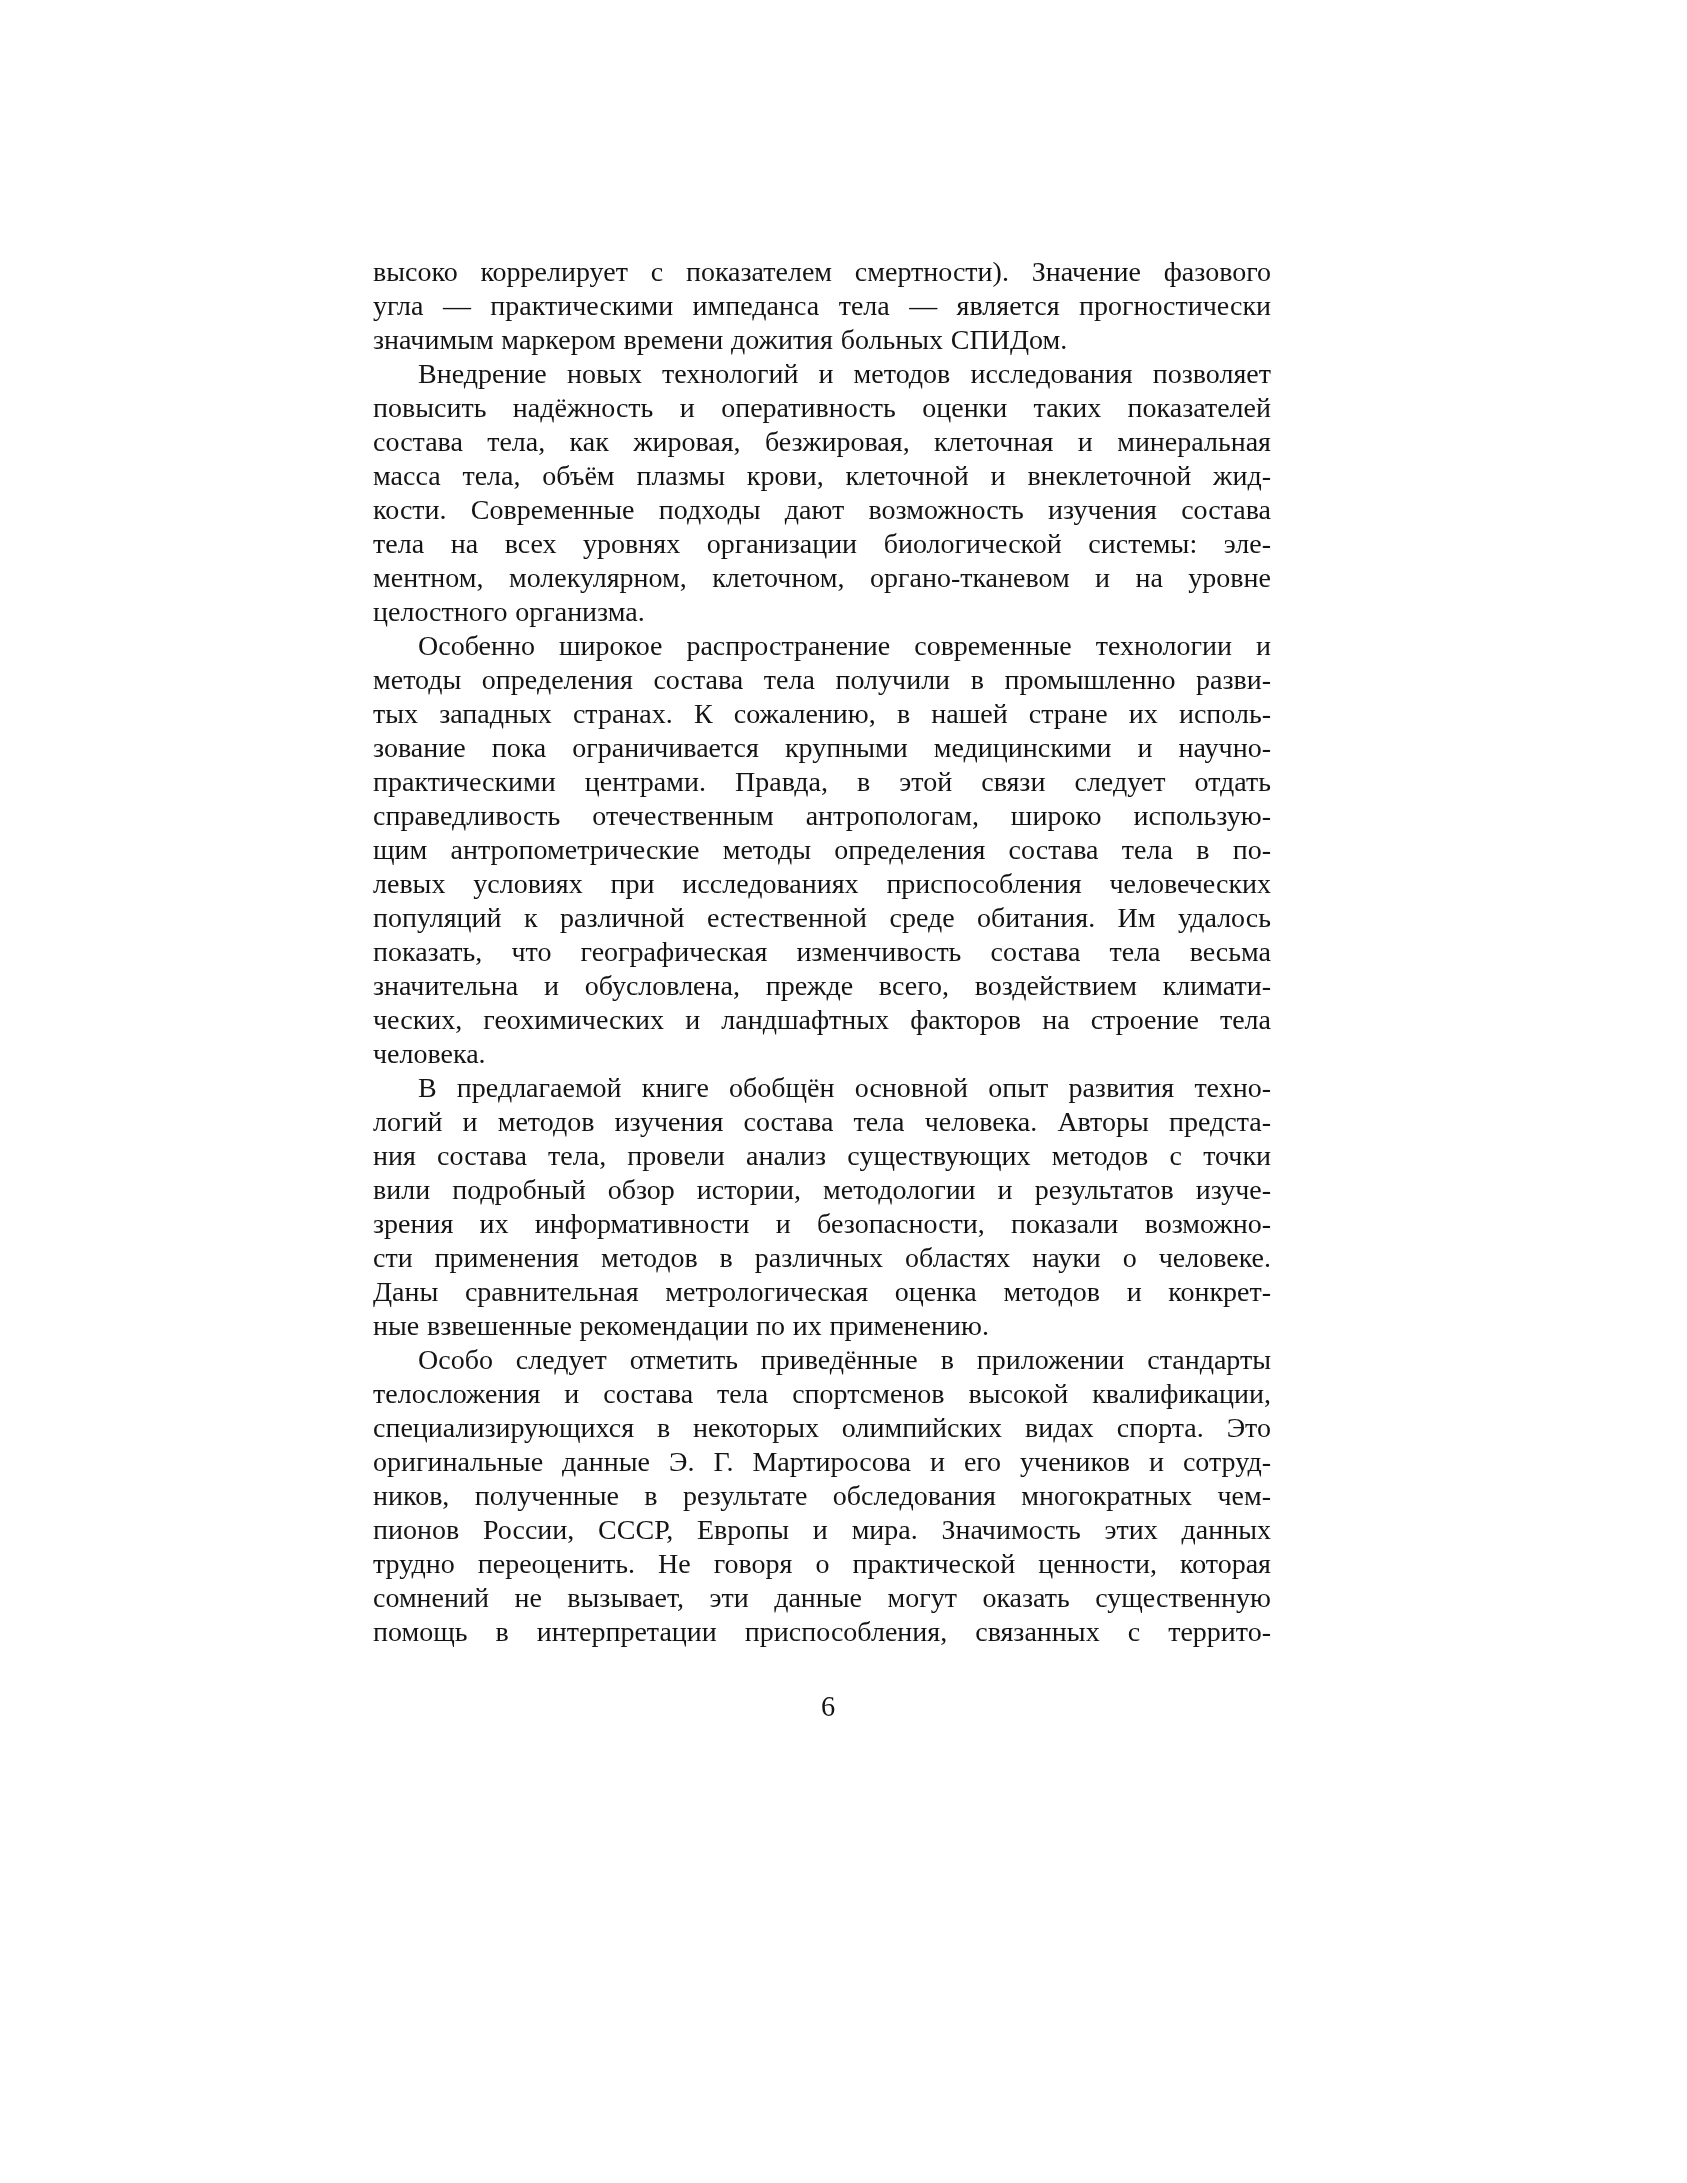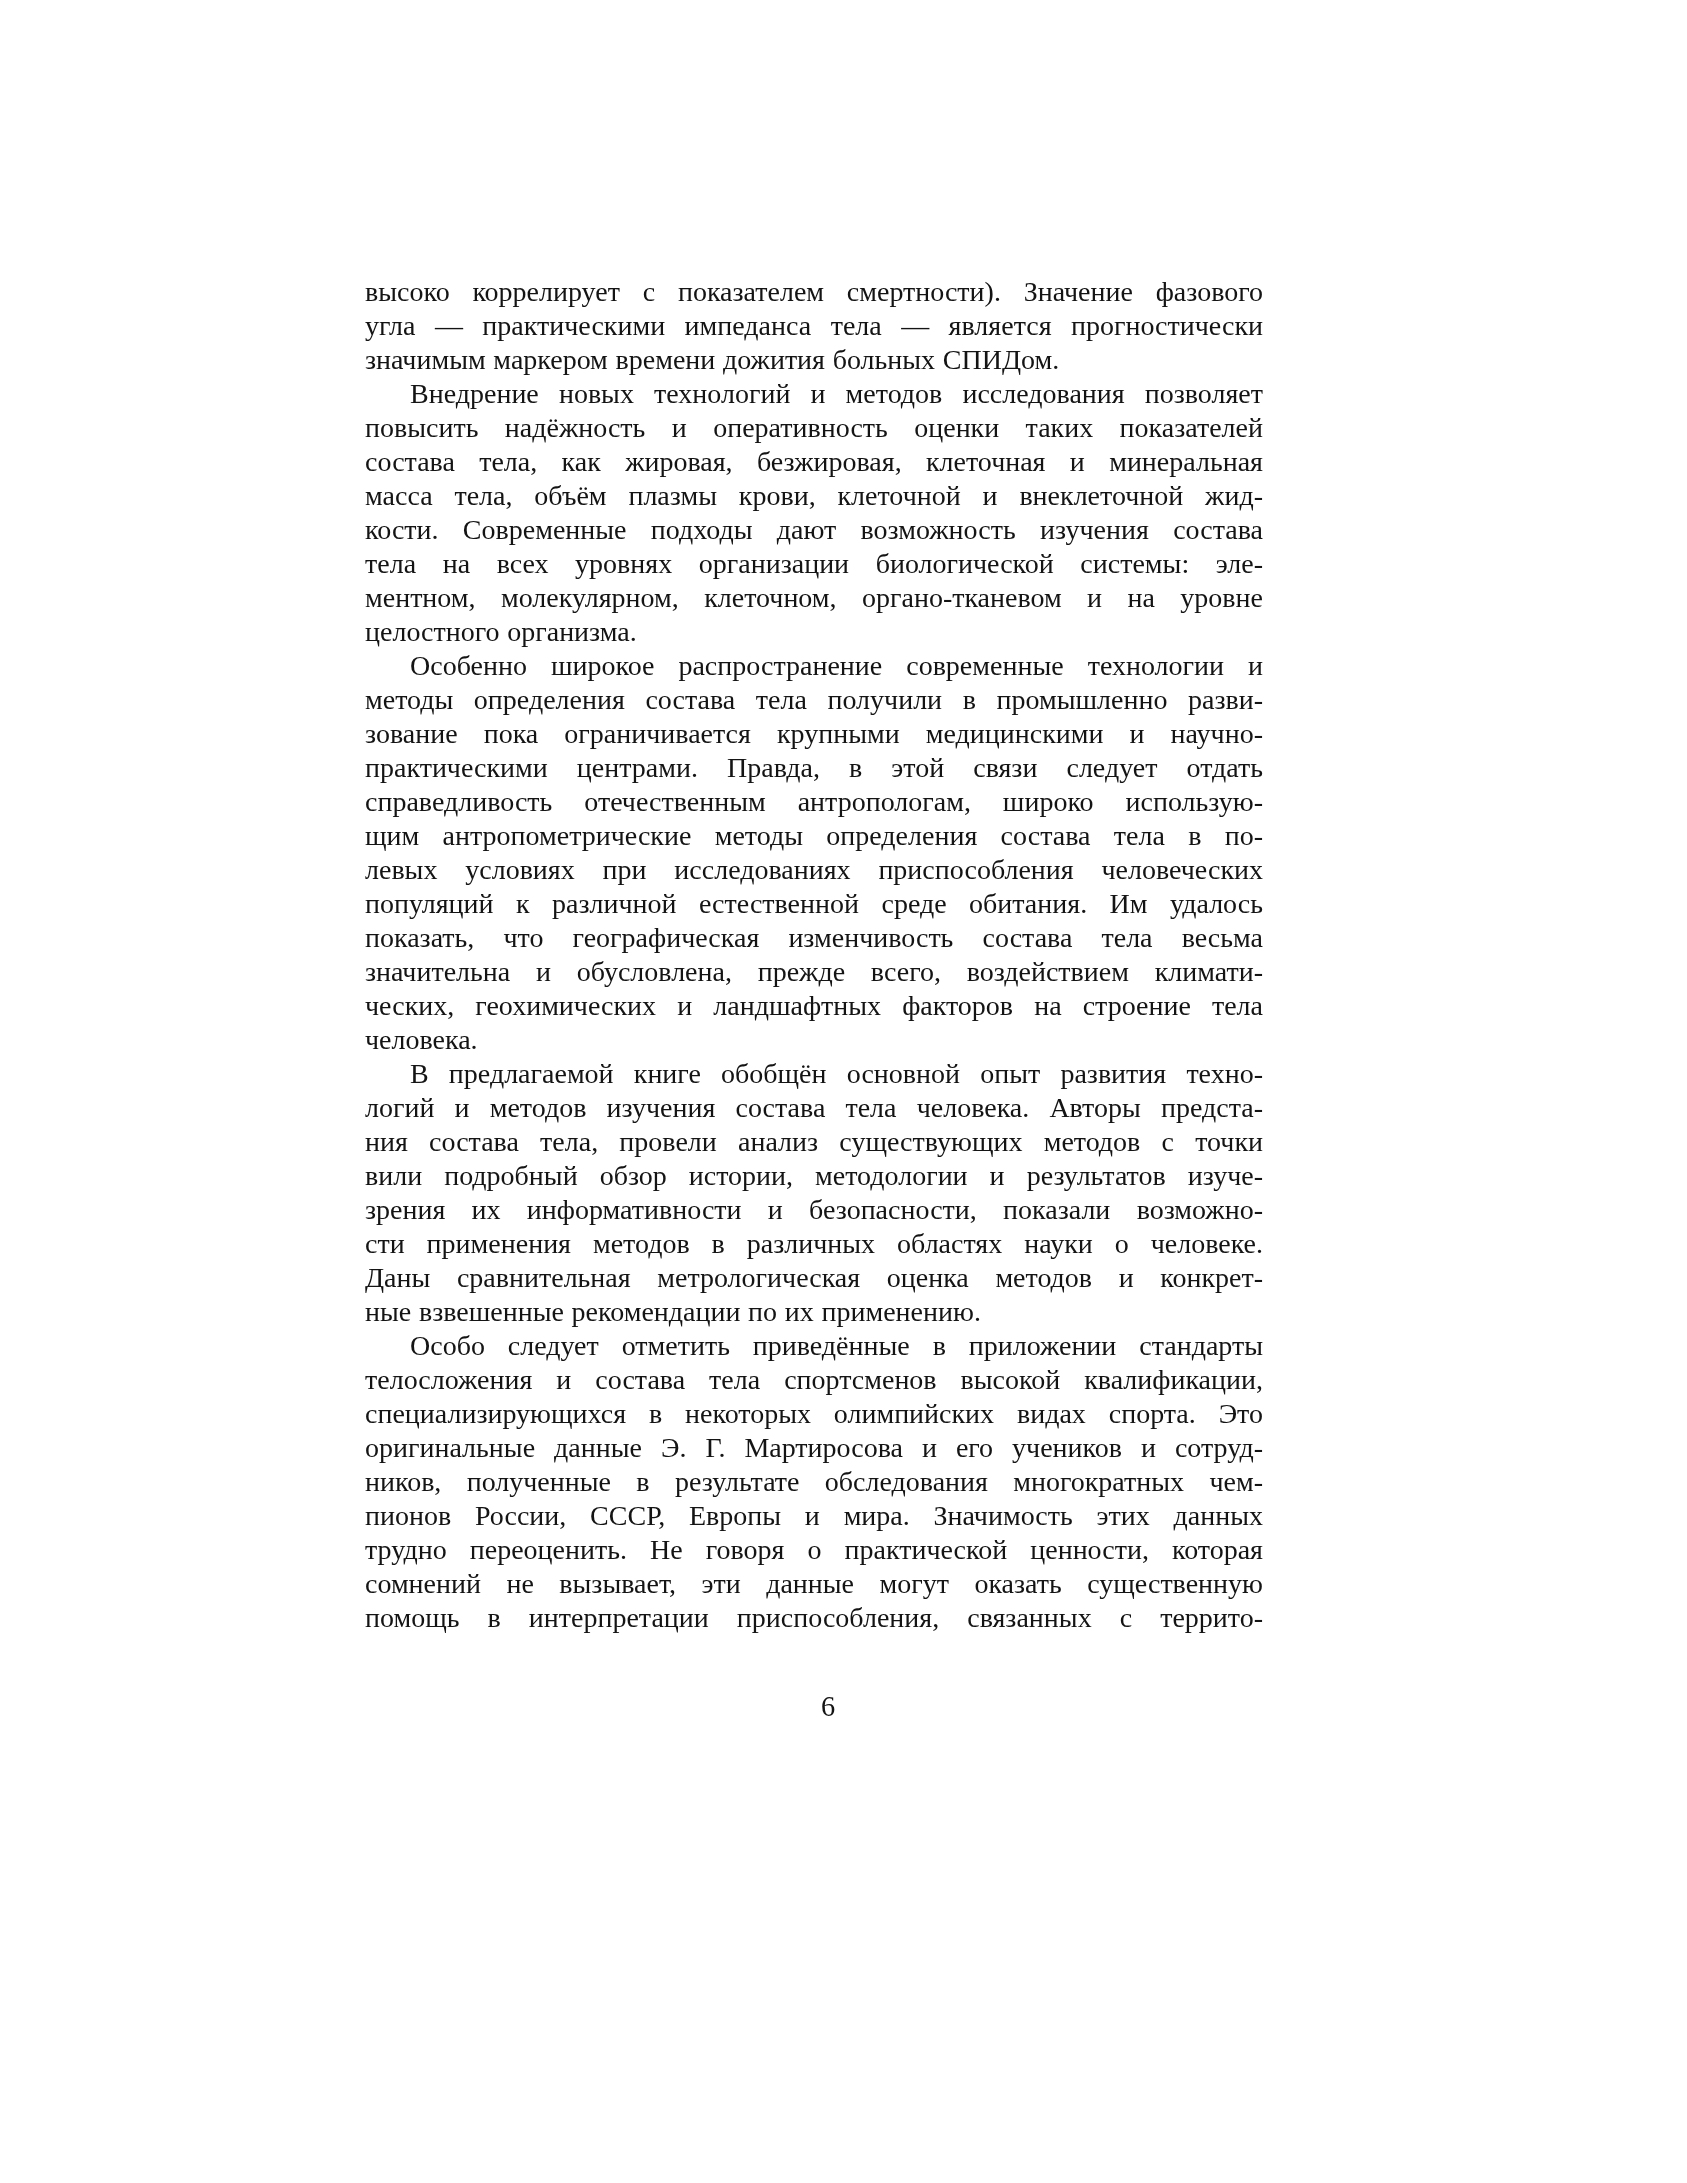--- a/index.html
+++ b/index.html
@@ -15,24 +15,23 @@
     color: #141414;
     overflow: hidden;
   }
   .page {
     position: absolute;
     inset: 0;
     background: #ffffff;
   }
   .text-block {
     position: absolute;
-    left: 365px;
+    left: 373px;
     top: 255px;
     width: 898px;
-    margin-top: 20px;
   }
   p.para {
     margin: 0;
     padding: 0;
   }
   .line {
     display: block;
     font-size: 28px;
     line-height: 34px;
     text-align: justify;
@@ -74,20 +73,21 @@
         <span class="line">состава тела, как жировая, безжировая, клеточная и минеральная</span>
         <span class="line">масса тела, объём плазмы крови, клеточной и внеклеточной жид-</span>
         <span class="line">кости. Современные подходы дают возможность изучения состава</span>
         <span class="line">тела на всех уровнях организации биологической системы: эле-</span>
         <span class="line">ментном, молекулярном, клеточном, органо-тканевом и на уровне</span>
         <span class="line last-left">целостного организма.</span>
       </p>
       <p class="para indented">
         <span class="line">Особенно широкое распространение современные технологии и</span>
         <span class="line">методы определения состава тела получили в промышленно разви-</span>
+        <span class="line">тых западных странах. К сожалению, в нашей стране их исполь-</span>
         <span class="line">зование пока ограничивается крупными медицинскими и научно-</span>
         <span class="line">практическими центрами. Правда, в этой связи следует отдать</span>
         <span class="line">справедливость отечественным антропологам, широко использую-</span>
         <span class="line">щим антропометрические методы определения состава тела в по-</span>
         <span class="line">левых условиях при исследованиях приспособления человеческих</span>
         <span class="line">популяций к различной естественной среде обитания. Им удалось</span>
         <span class="line">показать, что географическая изменчивость состава тела весьма</span>
         <span class="line">значительна и обусловлена, прежде всего, воздействием климати-</span>
         <span class="line">ческих, геохимических и ландшафтных факторов на строение тела</span>
         <span class="line last-left">человека.</span>

